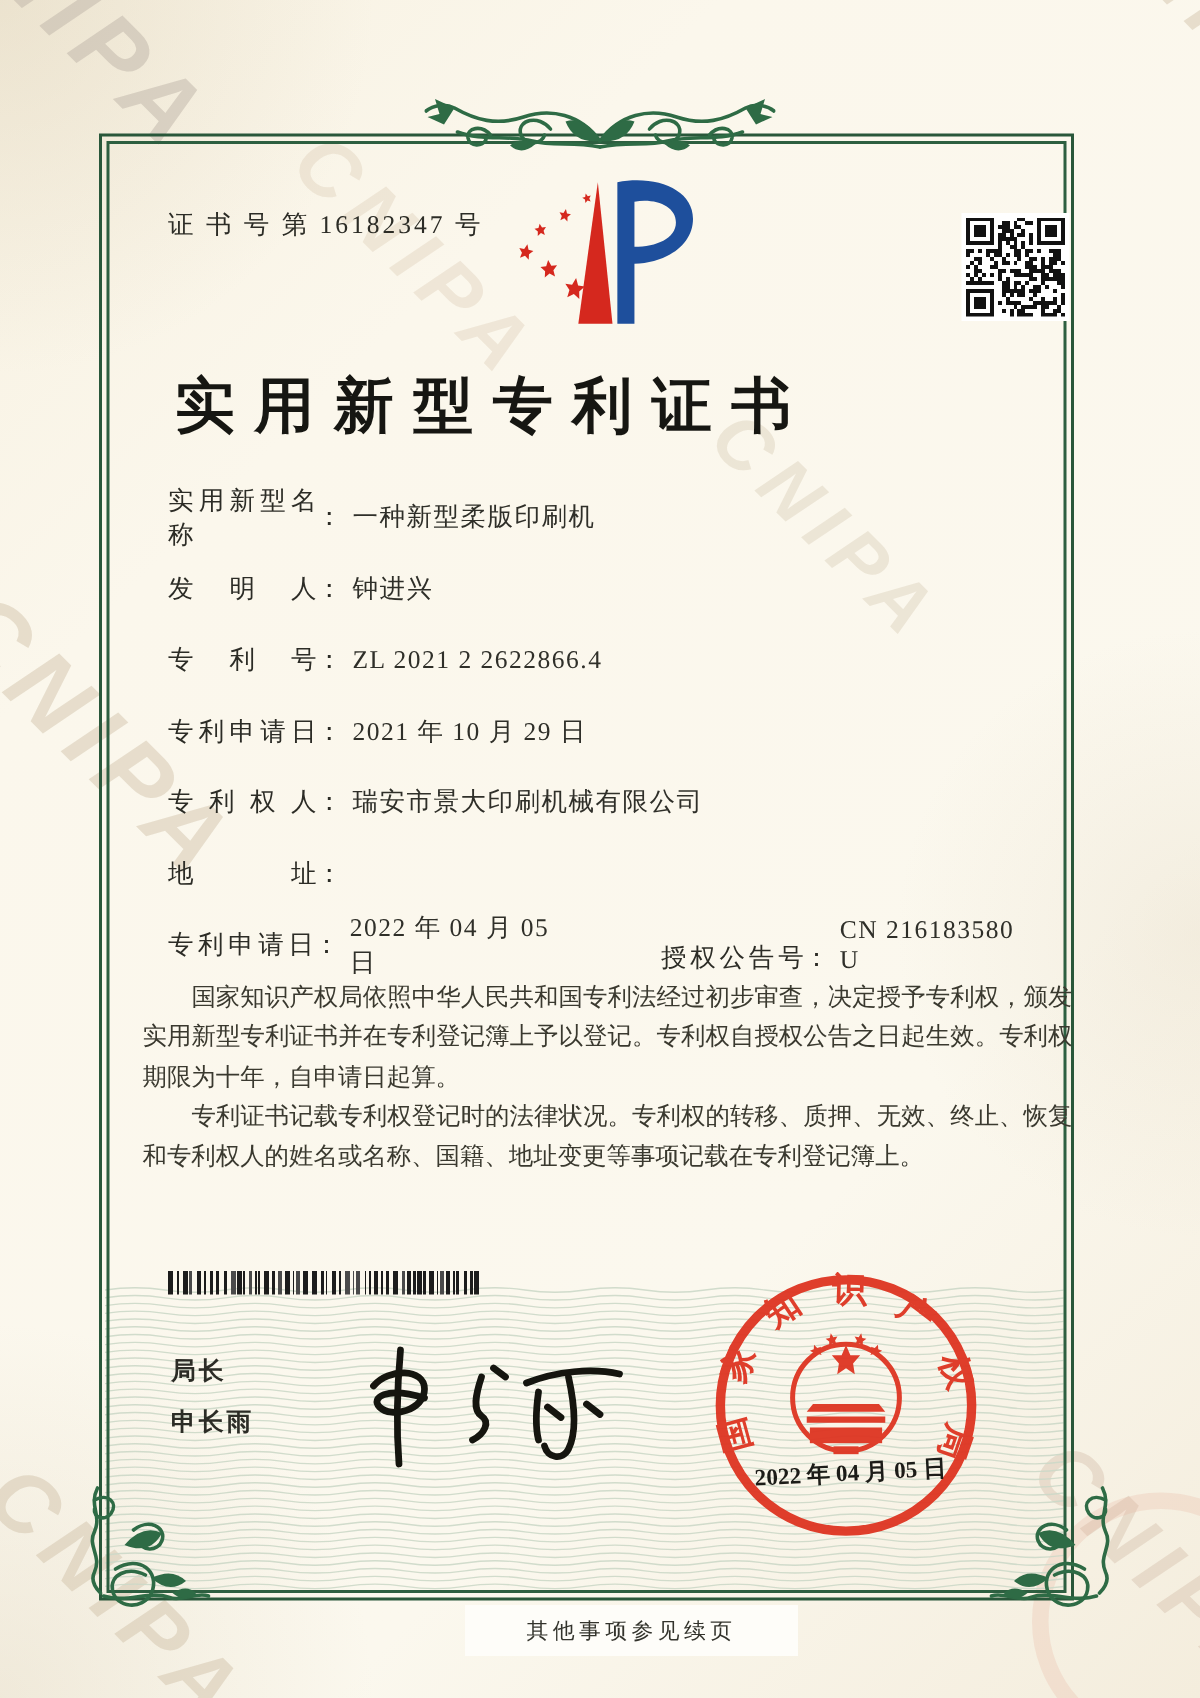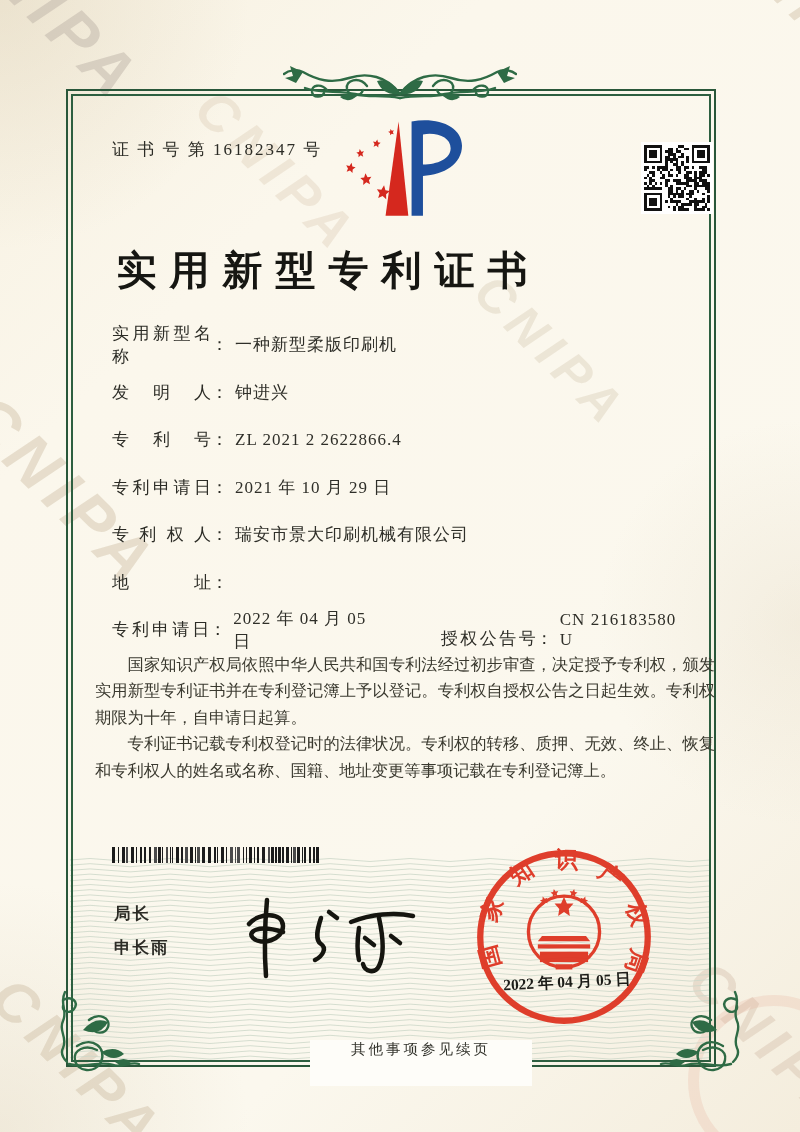--- a/index.html
+++ b/index.html
@@ -45,22 +45,22 @@
   .barcode{position:absolute;left:112px;top:847px;z-index:5;}
   .signer{position:absolute;left:114px;top:903px;z-index:5;font-size:16.5px;color:#2c2c26;font-weight:bold;}
   .signer div{margin-bottom:12px;letter-spacing:2px;}
   .signature{position:absolute;left:233px;top:894px;z-index:5;}
   .seal{position:absolute;left:475px;top:848px;width:178px;height:178px;z-index:6;opacity:.94;}
   .seal-date{position:absolute;left:492px;top:972px;width:150px;text-align:center;
              font-size:15.5px;font-weight:bold;color:#1c1c18;z-index:7;
              transform:rotate(-3deg);letter-spacing:0px;}
   .page-footer{position:absolute;left:0;top:1032px;width:800px;text-align:center;
                font-size:14px;color:#33332c;letter-spacing:2px;z-index:5;}
-  .cont-box{position:absolute;left:310px;top:1040px;width:222px;height:46px;background:#fefdf9;
-            z-index:5;display:flex;align-items:flex-start;justify-content:center;}
+  .cont-box{position:absolute;left:310px;top:1070px;width:222px;height:34px;background:#fefdf9;
+            z-index:5;display:flex;align-items:center;justify-content:center;}
   .cont-box span{font-size:14.5px;color:#33332c;letter-spacing:3px;}
   svg{display:block;}
 </style>
 </head>
 <body>
 
 <div id="page">
 
   <div class="wm" style="left:-70px;top:-30px;font-size:64px;color:rgba(190,180,168,.5);">CNIPA</div>
   <div class="wm" style="left:700px;top:-28px;font-size:58px;">CNIPA</div>

